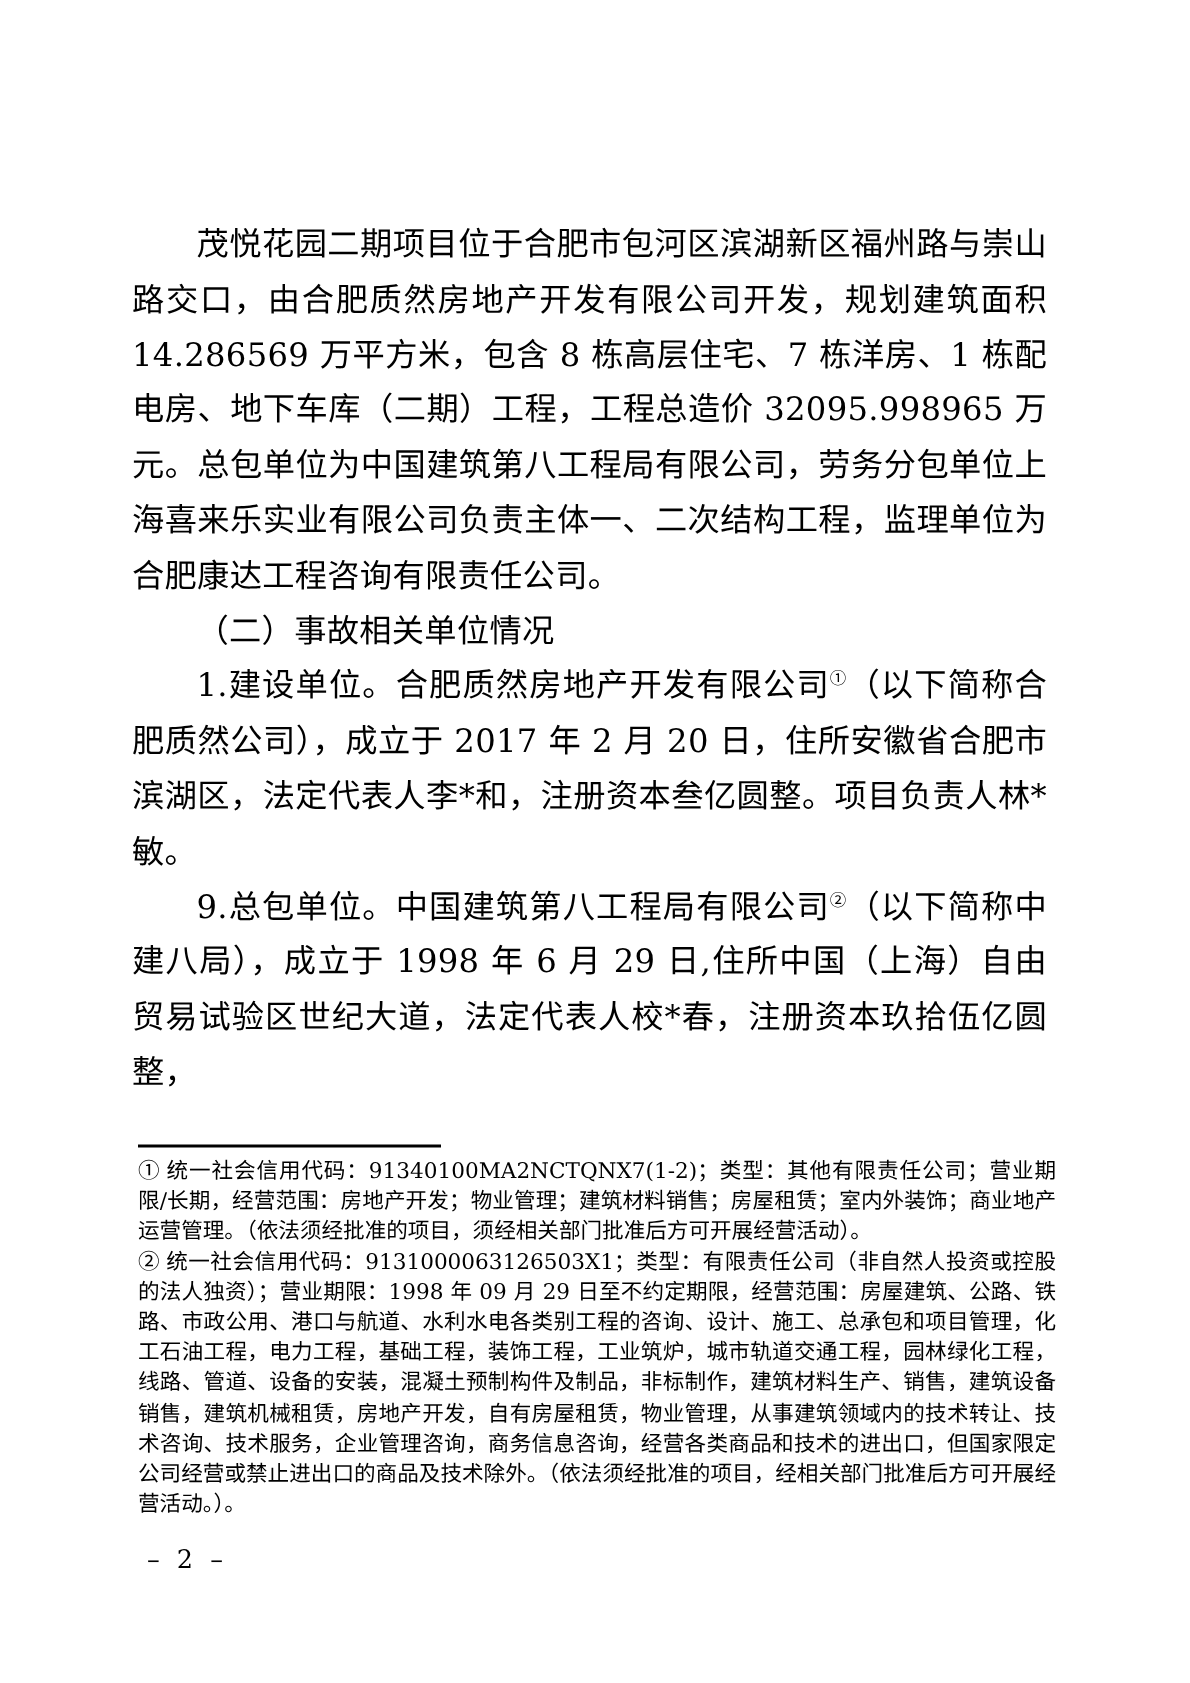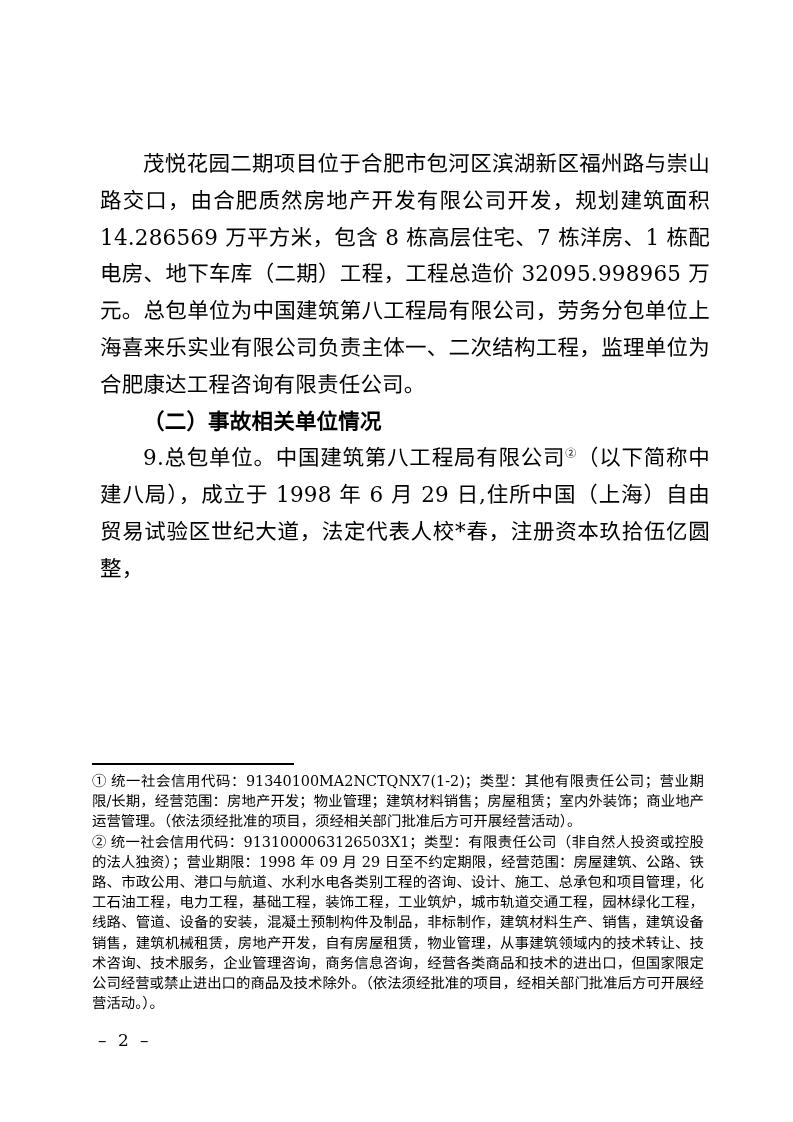--- a/index.html
+++ b/index.html
@@ -10,35 +10,35 @@
     width: 793px;
     height: 1122px;
     position: relative;
     background: #ffffff;
     color: #000000;
     font-family: "DejaVu Serif", "Liberation Serif", serif;
     overflow: hidden;
   }
   .doc-body {
     position: absolute;
-    left: 100px;
+    left: 88px;
     top: 146px;
     width: 610px;
   }
   .para {
     margin: 0;
     font-size: 21.5px;
     line-height: 36.8px;
     text-align: justify;
     text-align-last: left;
     text-indent: 2em;
     letter-spacing: 0.2px;
   }
   .para.heading {
-    font-weight: bold;
+    font-weight: normal;
   }
   sup.fnref {
     font-size: 11px;
     line-height: 0;
     vertical-align: super;
   }
   .footnotes {
     position: absolute;
     left: 92px;
     top: 763px;
@@ -67,20 +67,21 @@
     font-size: 17px;
     word-spacing: 6px;
   }
 </style>
 </head>
 <body>
 
 <main class="doc-body">
   <p class="para">茂悦花园二期项目位于合肥市包河区滨湖新区福州路与崇山路交口，由合肥质然房地产开发有限公司开发，规划建筑面积 14.286569 万平方米，包含 8 栋高层住宅、7 栋洋房、1 栋配电房、地下车库（二期）工程，工程总造价 32095.998965 万元。总包单位为中国建筑第八工程局有限公司，劳务分包单位上海喜来乐实业有限公司负责主体一、二次结构工程，监理单位为合肥康达工程咨询有限责任公司。</p>
   <p class="para heading">（二）事故相关单位情况</p>
+  <p class="para"><span>1.建设单位。合肥质然房地产开发有限公司</span><sup class="fnref">①</sup><span>（以下简称合肥质然公司），成立于 2017 年 2 月 20 日，住所安徽省合肥市滨湖区，法定代表人李*和，注册资本叁亿圆整。项目负责人林*敏。</span></p>
   <p class="para"><span>9.总包单位。中国建筑第八工程局有限公司</span><sup class="fnref">②</sup><span>（以下简称中建八局），成立于 1998 年 6 月 29 日,住所中国（上海）自由贸易试验区世纪大道，法定代表人校*春，注册资本玖拾伍亿圆整，</span></p>
 </main>
 
 <footer class="footnotes">
   <div class="fn-sep"></div>
   <p class="fn"><span class="fn-marker">①</span><span>统一社会信用代码：91340100MA2NCTQNX7(1-2)；类型：其他有限责任公司；营业期限/长期，经营范围：房地产开发；物业管理；建筑材料销售；房屋租赁；室内外装饰；商业地产运营管理。（依法须经批准的项目，须经相关部门批准后方可开展经营活动）。</span></p>
   <p class="fn"><span class="fn-marker">②</span><span>统一社会信用代码：9131000063126503X1；类型：有限责任公司（非自然人投资或控股的法人独资）；营业期限：1998 年 09 月 29 日至不约定期限，经营范围：房屋建筑、公路、铁路、市政公用、港口与航道、水利水电各类别工程的咨询、设计、施工、总承包和项目管理，化工石油工程，电力工程，基础工程，装饰工程，工业筑炉，城市轨道交通工程，园林绿化工程，线路、管道、设备的安装，混凝土预制构件及制品，非标制作，建筑材料生产、销售，建筑设备销售，建筑机械租赁，房地产开发，自有房屋租赁，物业管理，从事建筑领域内的技术转让、技术咨询、技术服务，企业管理咨询，商务信息咨询，经营各类商品和技术的进出口，但国家限定公司经营或禁止进出口的商品及技术除外。（依法须经批准的项目，经相关部门批准后方可开展经营活动。）。</span></p>
 </footer>
 
 <div class="page-number">– 2 –</div>

